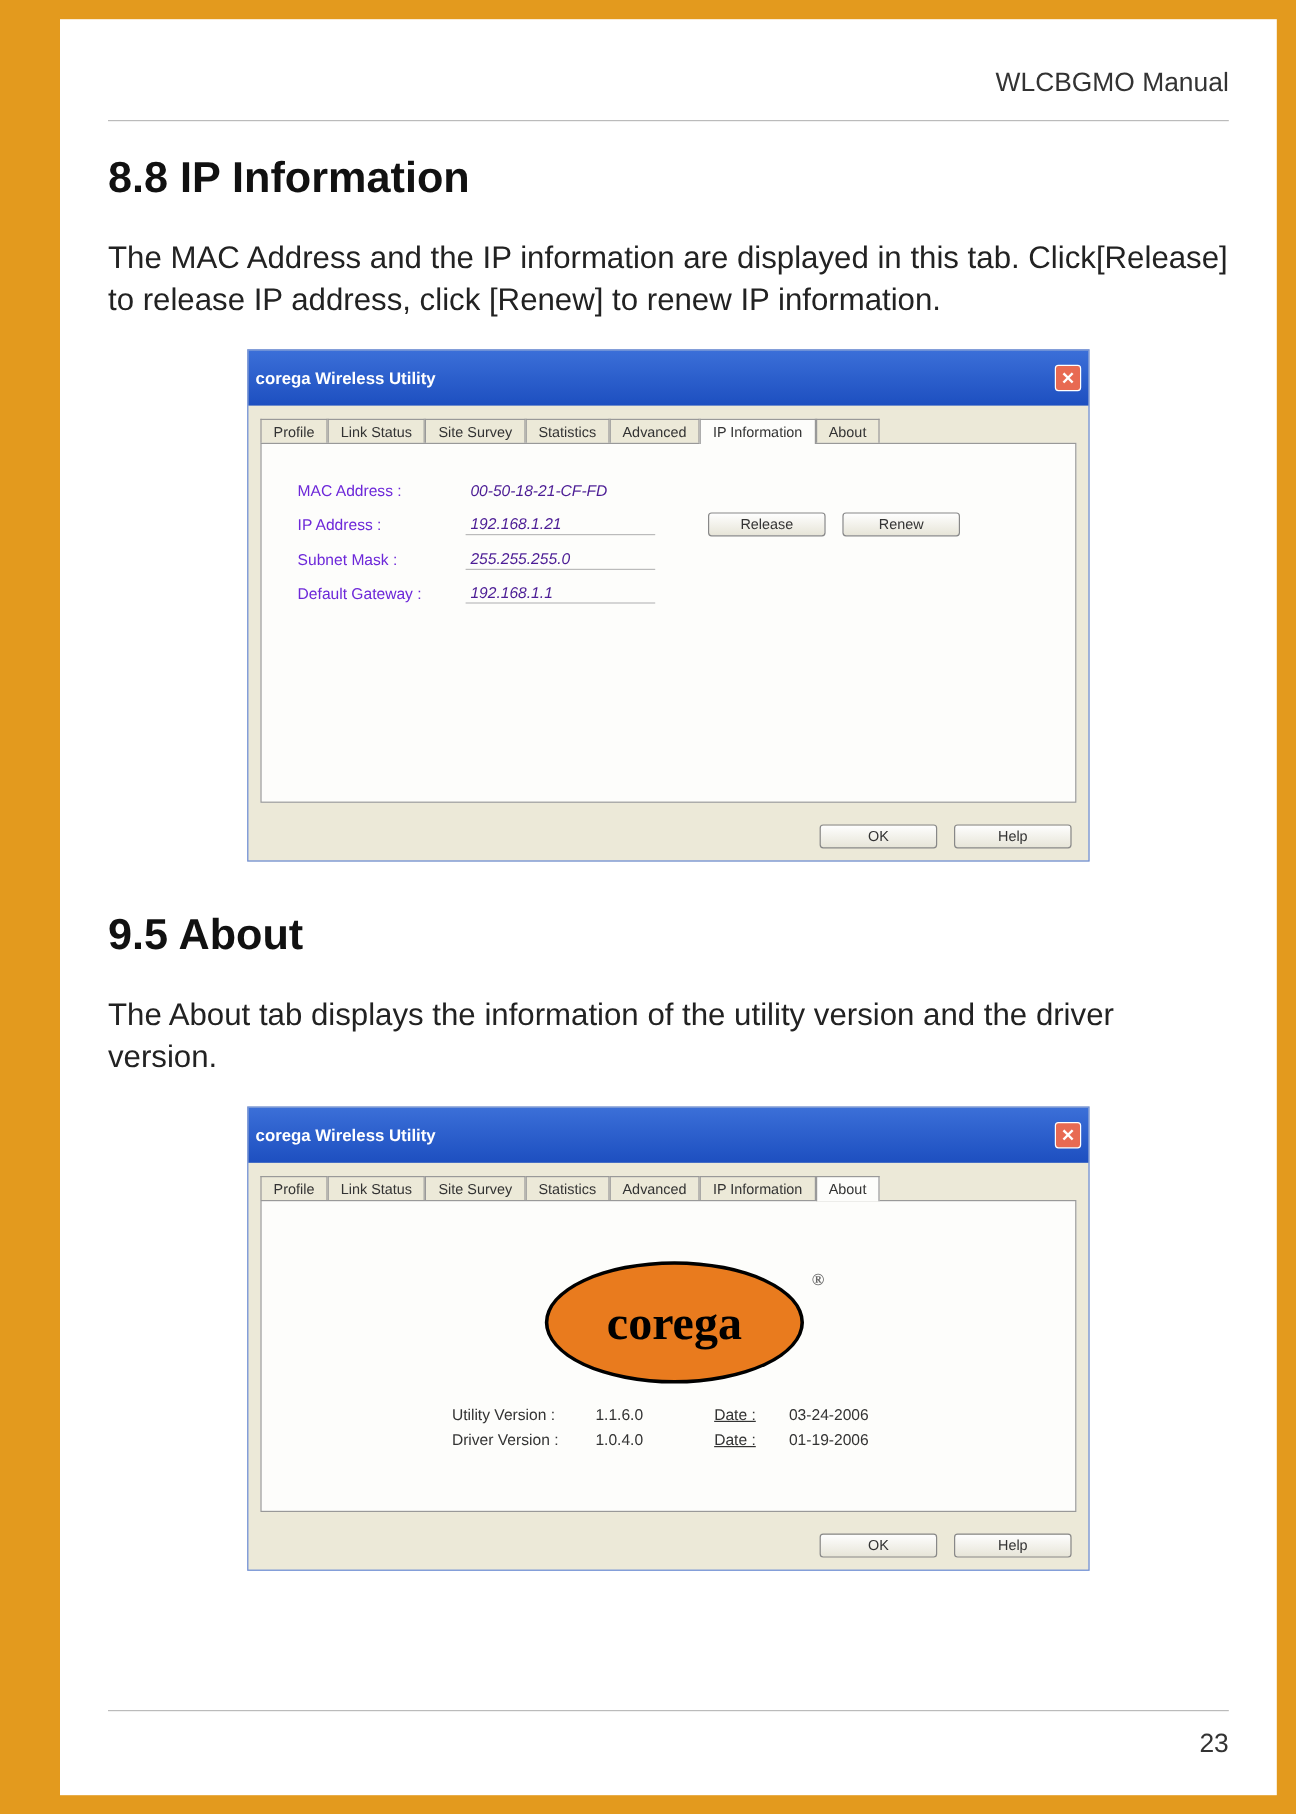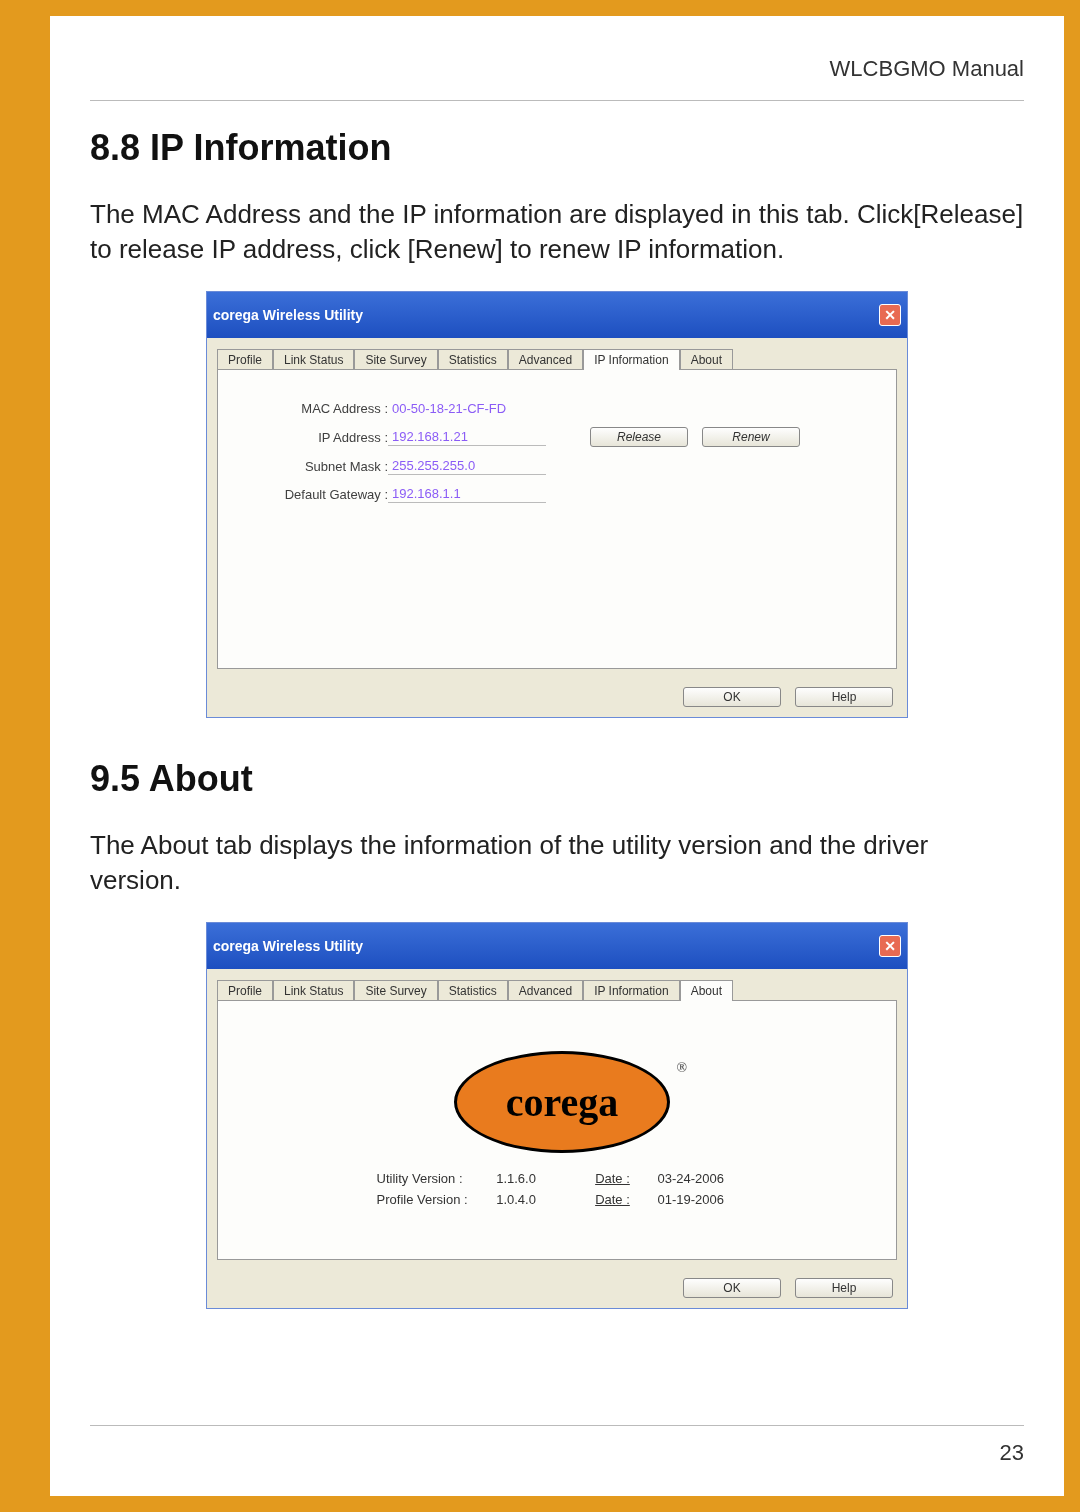--- a/index.html
+++ b/index.html
@@ -111,39 +111,40 @@
     position:relative;
     padding:20px 20px 16px 30px;
     box-sizing:border-box;
   }
   .formrow{
     display:flex;
     align-items:center;
     margin:10px 0;
     font-size:13px;
   }
-  .formrow .lbl{width:140px;color:#404040;text-align:right;}
+  .formrow .lbl{width:140px;color:#6d28d9;}
   .formrow .val{
     width:150px;
     padding:1px 4px;
     border-bottom:1px solid #bbb;
-    color:#8b5cf6;
+    color:#4c1d95;
+    font-style:italic;
   }
   .dlg-btn{
     display:inline-block;
     min-width:76px;
     padding:2px 10px;
     border:1px solid #888;
     border-radius:3px;
     background:linear-gradient(#fefefe,#e7e5d8);
     text-align:center;
     font-size:12px;
     margin-left:14px;
   }
-  .inline-btns{display:inline-flex;margin-left:30px;font-style:italic;}
+  .inline-btns{display:inline-flex;margin-left:30px;}
   .dialog-footer{
     display:flex;
     justify-content:flex-end;
     padding:8px 14px 10px 0;
   }
   .logo-wrap{
     display:flex;
     justify-content:center;
     margin:30px 0 18px 0;
     position:relative;
@@ -253,21 +254,21 @@
         </div>
       </div>
       <div class="about-rows">
         <div class="arow">
           <span class="albl">Utility Version :</span>
           <span class="aval">1.1.6.0</span>
           <span class="adl">Date :</span>
           <span class="adv">03-24-2006</span>
         </div>
         <div class="arow">
-          <span class="albl">Profile Version :</span>
+          <span class="albl">Driver Version :</span>
           <span class="aval">1.0.4.0</span>
           <span class="adl">Date :</span>
           <span class="adv">01-19-2006</span>
         </div>
       </div>
     </div>
     <div class="dialog-footer">
       <span class="dlg-btn">OK</span>
       <span class="dlg-btn">Help</span>
     </div>

